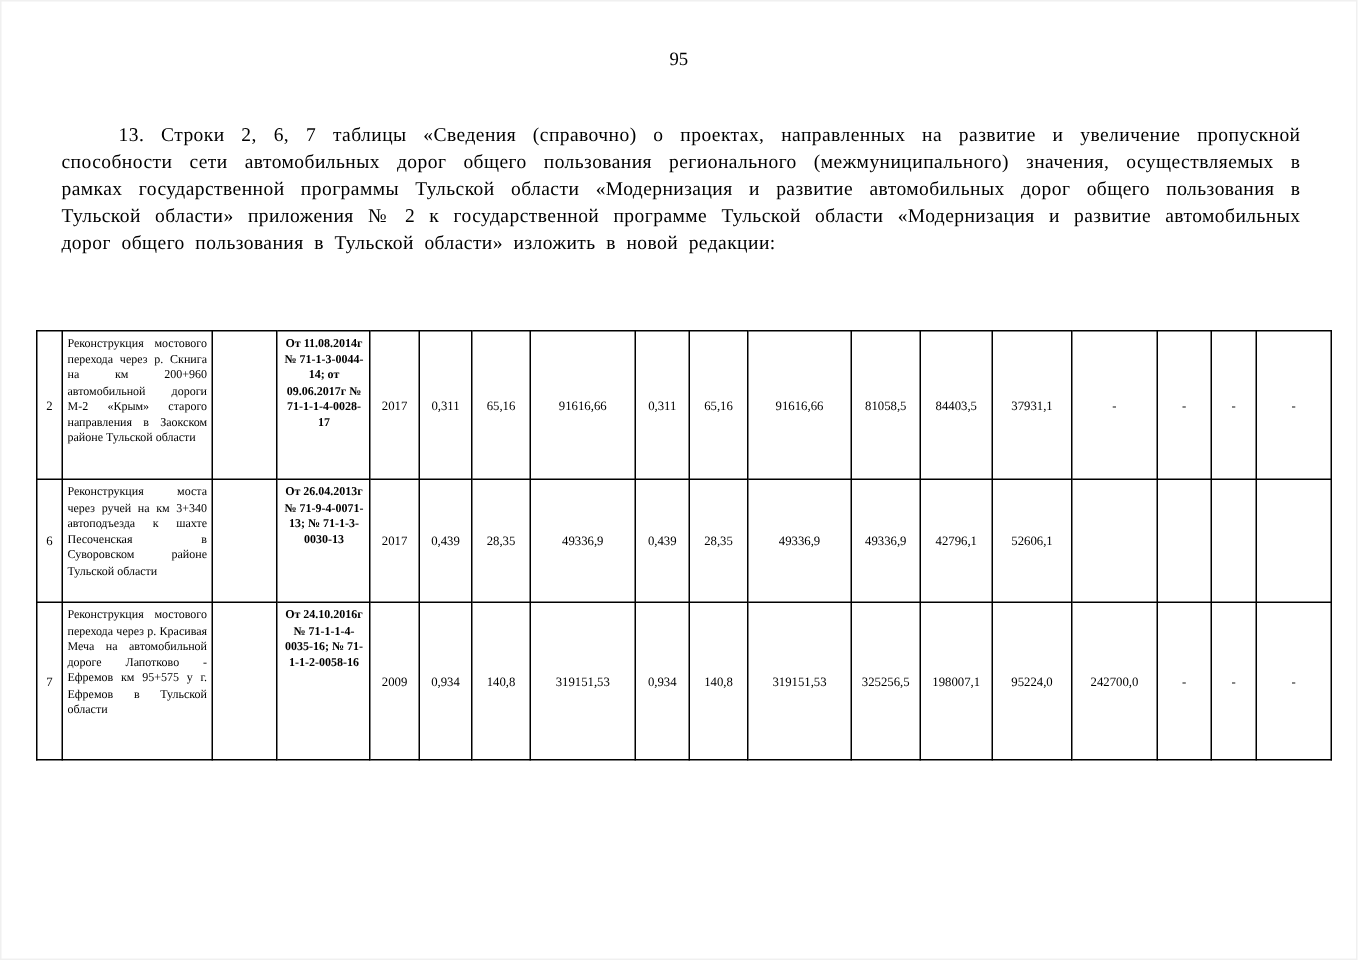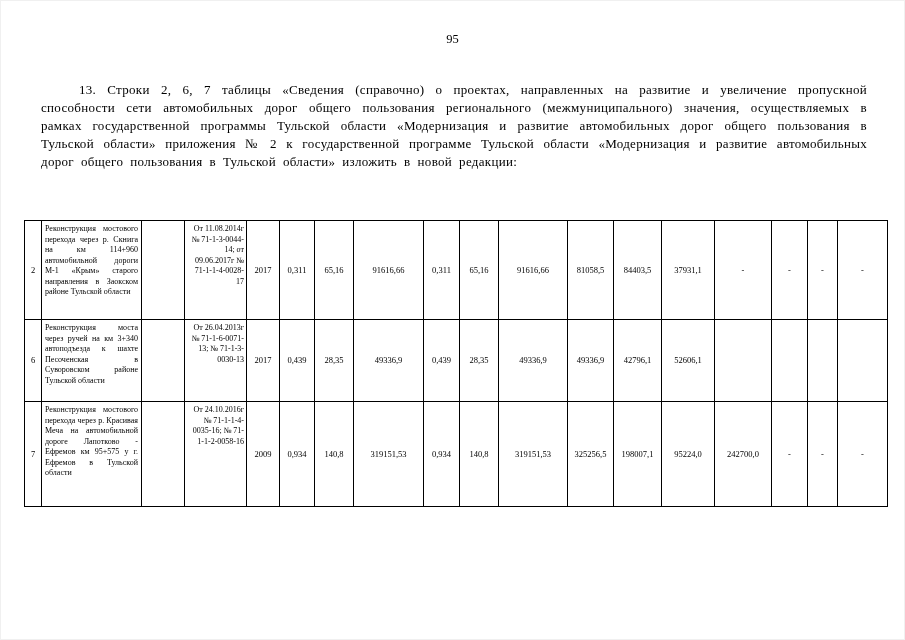--- a/index.html
+++ b/index.html
@@ -55,23 +55,24 @@
   .doc-table td.desc {
     font-size: 8px;
     line-height: 10.5px;
     text-align: justify;
     vertical-align: top;
     padding: 3px 3px;
   }
   .doc-table td.expert {
     font-size: 8px;
     line-height: 10.5px;
-    text-align: right;
+    text-align: center;
     vertical-align: top;
     padding: 3px 2px 3px 3px;
+    font-weight: bold;
   }
   .doc-table td.blank { }
 </style>
 </head>
 <body>
 
 <div class="page">
 
   <div class="page-number">95</div>
 
@@ -94,21 +95,21 @@
       <col style="width:48px">
         <col style="width:53px">
         <col style="width:57px">
         <col style="width:36px">
       <col style="width:30px">
         <col style="width:50px">
     </colgroup>
     <tbody>
       <tr>
         <td class="num">2</td>
-        <td class="desc">Реконструкция мостового перехода через р. Скнига на км 114+960 автомобильной дороги М-1 «Крым» старого направления в Заокском районе Тульской области</td>
+        <td class="desc">Реконструкция мостового перехода через р. Скнига на км 200+960 автомобильной дороги М-2 «Крым» старого направления в Заокском районе Тульской области</td>
         <td class="blank"></td>
         <td class="expert">От 11.08.2014г № 71-1-3-0044-14; от 09.06.2017г № 71-1-1-4-0028-17</td>
         <td>2017</td>
         <td>0,311</td>
         <td>65,16</td>
         <td>91616,66</td>
         <td>0,311</td>
         <td>65,16</td>
         <td>91616,66</td>
         <td>81058,5</td>
@@ -116,21 +117,21 @@
         <td>37931,1</td>
         <td>-</td>
         <td>-</td>
         <td>-</td>
         <td>-</td>
       </tr>
       <tr>
         <td class="num">6</td>
         <td class="desc">Реконструкция моста через ручей на км 3+340 автоподъезда к шахте Песоченская в Суворовском районе Тульской области</td>
         <td class="blank"></td>
-        <td class="expert">От 26.04.2013г № 71-1-6-0071-13; № 71-1-3-0030-13</td>
+        <td class="expert">От 26.04.2013г № 71-9-4-0071-13; № 71-1-3-0030-13</td>
         <td>2017</td>
         <td>0,439</td>
         <td>28,35</td>
         <td>49336,9</td>
         <td>0,439</td>
         <td>28,35</td>
         <td>49336,9</td>
         <td>49336,9</td>
         <td>42796,1</td>
         <td>52606,1</td>

